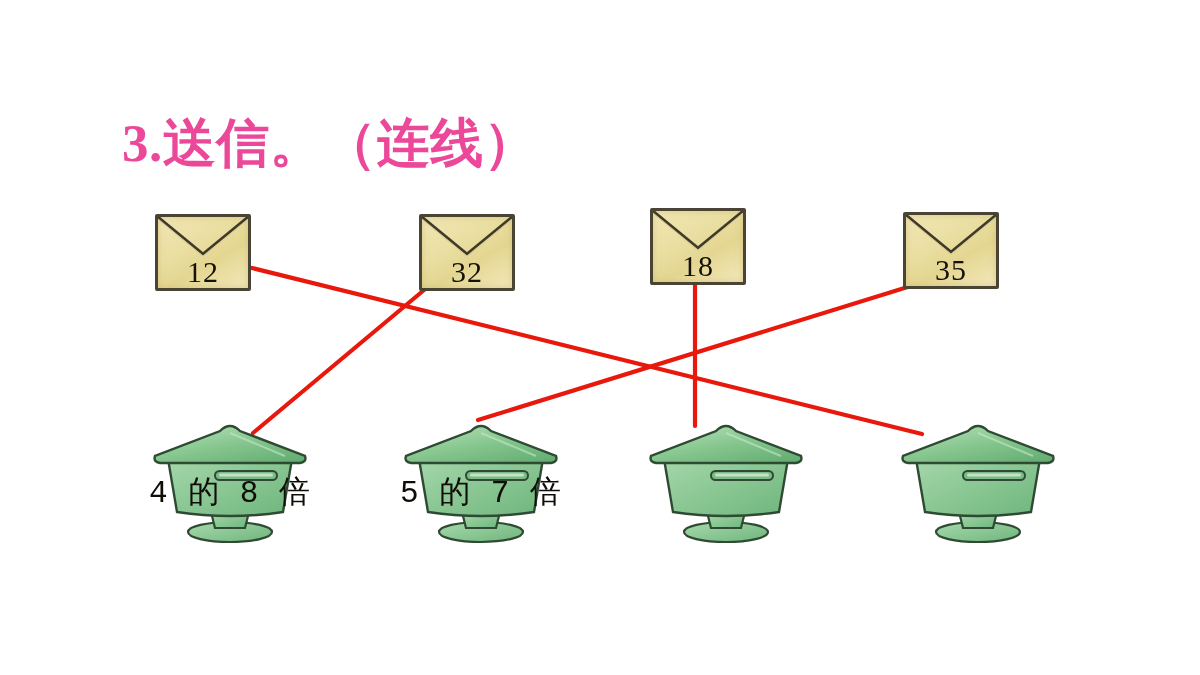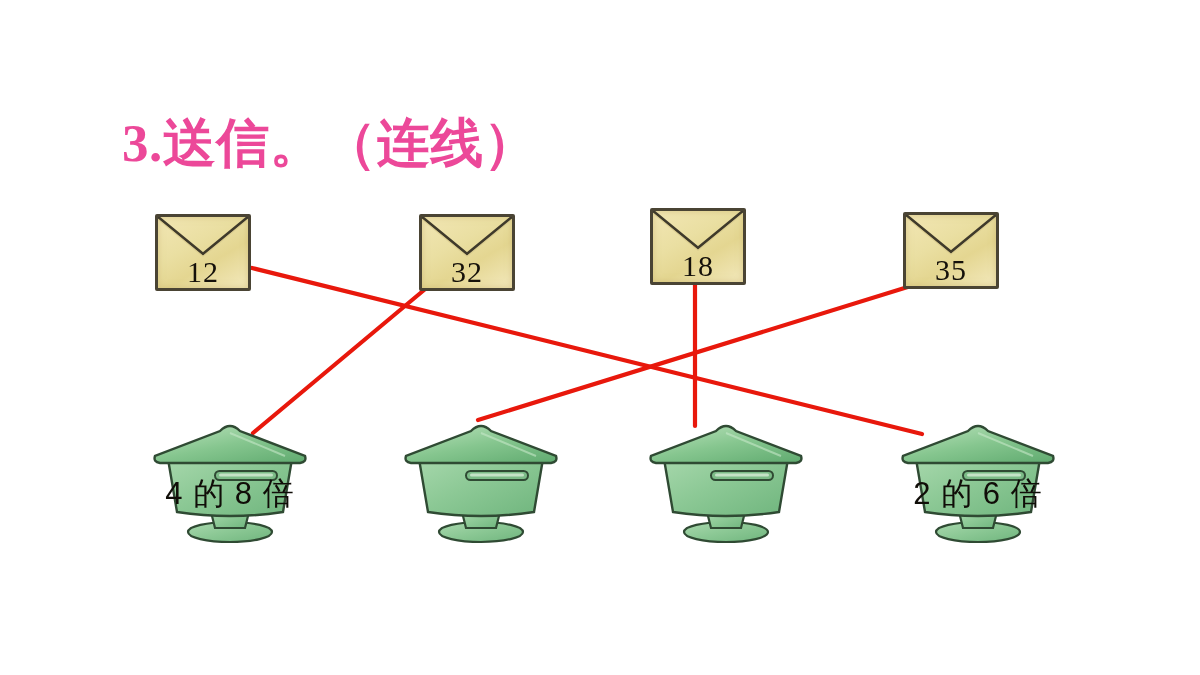--- a/index.html
+++ b/index.html
@@ -85,21 +85,21 @@
     width: 170px;
     height: 130px;
   }
   .mailbox svg { display: block; width: 170px; height: 130px; }
   .mb-label {
     position: absolute;
     left: 0;
     right: 0;
     top: 58px;
     text-align: center;
-    font-family: Liberation Sans, sans-serif;
+    font-family: Liberation Mono, monospace;
     font-size: 31px;
     color: #100d08;
     line-height: 1;
     white-space: nowrap;
     letter-spacing: 1px;
   }
 </style>
 </head>
 <body>
 
@@ -202,20 +202,21 @@
             </linearGradient>
           </defs>
           <ellipse cx="85" cy="112" rx="42" ry="10" fill="url(#gmailbox-5x7)" stroke="#2f4a33" stroke-width="2.2"></ellipse>
           <path d="M66,92 L70,108 L100,108 L104,92 Z" fill="url(#gmailbox-5x7)" stroke="#2f4a33" stroke-width="2.2"></path>
           <path d="M22,33 L32,92 Q85,100 138,92 L148,33 Z" fill="url(#gmailbox-5x7)" stroke="#2f4a33" stroke-width="2.4"></path>
           <path d="M85,6 Q90,6 95,11 L160,36 Q162,42 155,43 L15,43 Q8,42 10,36 L75,11 Q80,6 85,6 Z" fill="url(#rmailbox-5x7)" stroke="#2f4a33" stroke-width="2.4"></path>
           <path d="M85,13 L140,36" fill="none" stroke="#c6e7c8" stroke-width="2" opacity="0.6"></path>
           <rect x="70" y="51" width="62" height="9" rx="4.5" fill="#7cbb87" stroke="#2f4a33" stroke-width="2"></rect>
           <rect x="74" y="53.5" width="54" height="3" rx="1.5" fill="#d6ecd6" opacity="0.8"></rect>
         </svg>
+        <div class="mb-label">5 的 7 倍</div>
       </div>
       <div class="mailbox" style="left: 641px; top: 420px;">
         <svg viewBox="0 0 170 130">
           <defs>
             <linearGradient id="gmailbox-9x2" x1="0" y1="0" x2="1" y2="1">
               <stop offset="0%" stop-color="#a9d9ae"></stop>
               <stop offset="45%" stop-color="#8dc996"></stop>
               <stop offset="100%" stop-color="#6fb57d"></stop>
             </linearGradient>
             <linearGradient id="rmailbox-9x2" x1="0.1" y1="0" x2="0.9" y2="1">
@@ -248,17 +249,16 @@
             </linearGradient>
           </defs>
           <ellipse cx="85" cy="112" rx="42" ry="10" fill="url(#gmailbox-2x6)" stroke="#2f4a33" stroke-width="2.2"></ellipse>
           <path d="M66,92 L70,108 L100,108 L104,92 Z" fill="url(#gmailbox-2x6)" stroke="#2f4a33" stroke-width="2.2"></path>
           <path d="M22,33 L32,92 Q85,100 138,92 L148,33 Z" fill="url(#gmailbox-2x6)" stroke="#2f4a33" stroke-width="2.4"></path>
           <path d="M85,6 Q90,6 95,11 L160,36 Q162,42 155,43 L15,43 Q8,42 10,36 L75,11 Q80,6 85,6 Z" fill="url(#rmailbox-2x6)" stroke="#2f4a33" stroke-width="2.4"></path>
           <path d="M85,13 L140,36" fill="none" stroke="#c6e7c8" stroke-width="2" opacity="0.6"></path>
           <rect x="70" y="51" width="62" height="9" rx="4.5" fill="#7cbb87" stroke="#2f4a33" stroke-width="2"></rect>
           <rect x="74" y="53.5" width="54" height="3" rx="1.5" fill="#d6ecd6" opacity="0.8"></rect>
         </svg>
-        <div class="mb-label">2 的 6 倍</div>
       </div>
     </div>
 
 </div>
 
 </body></html>

